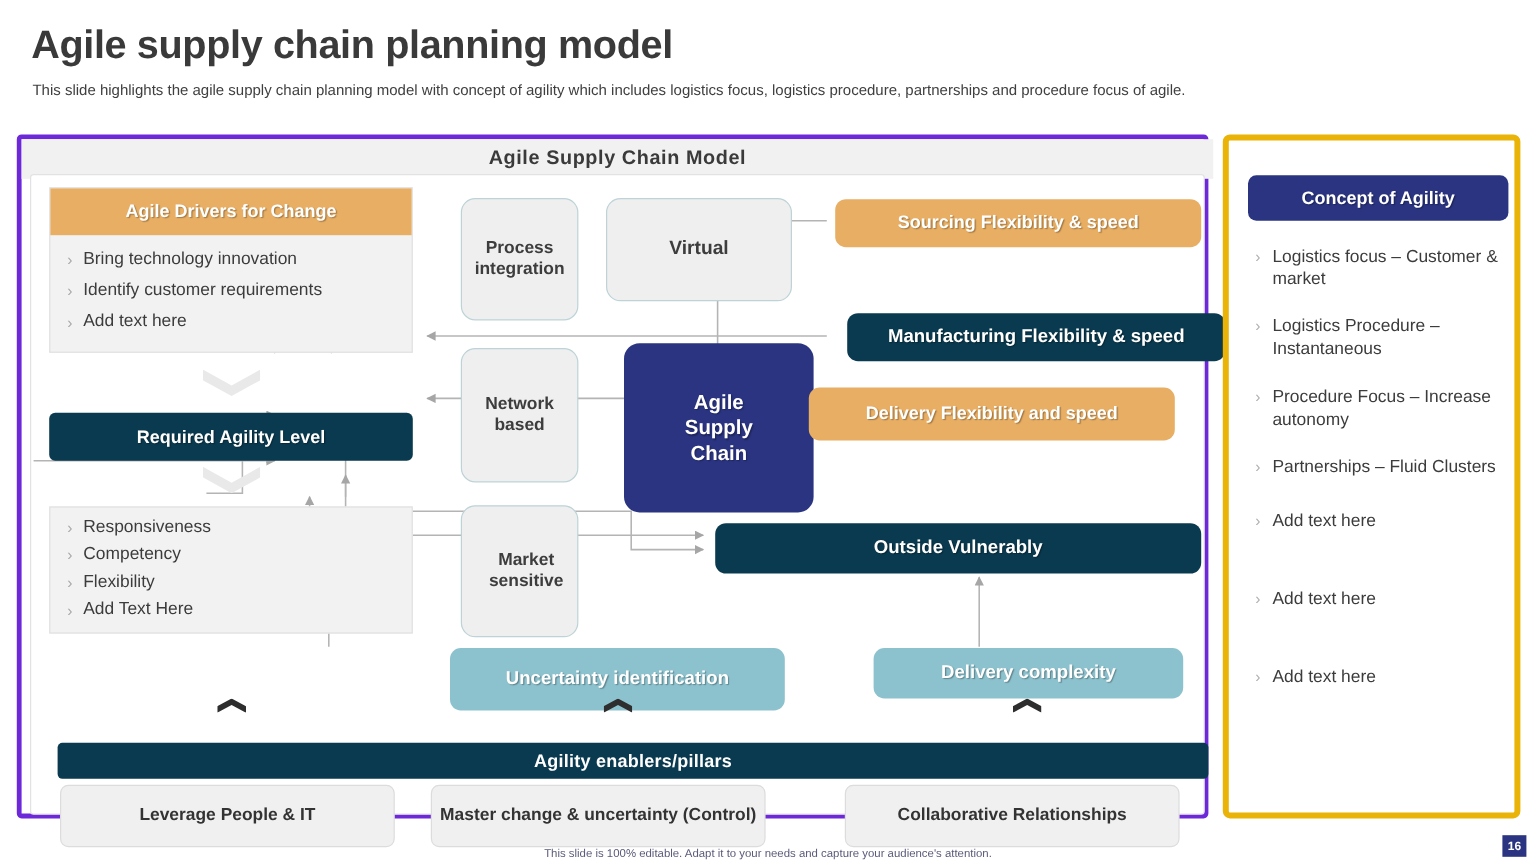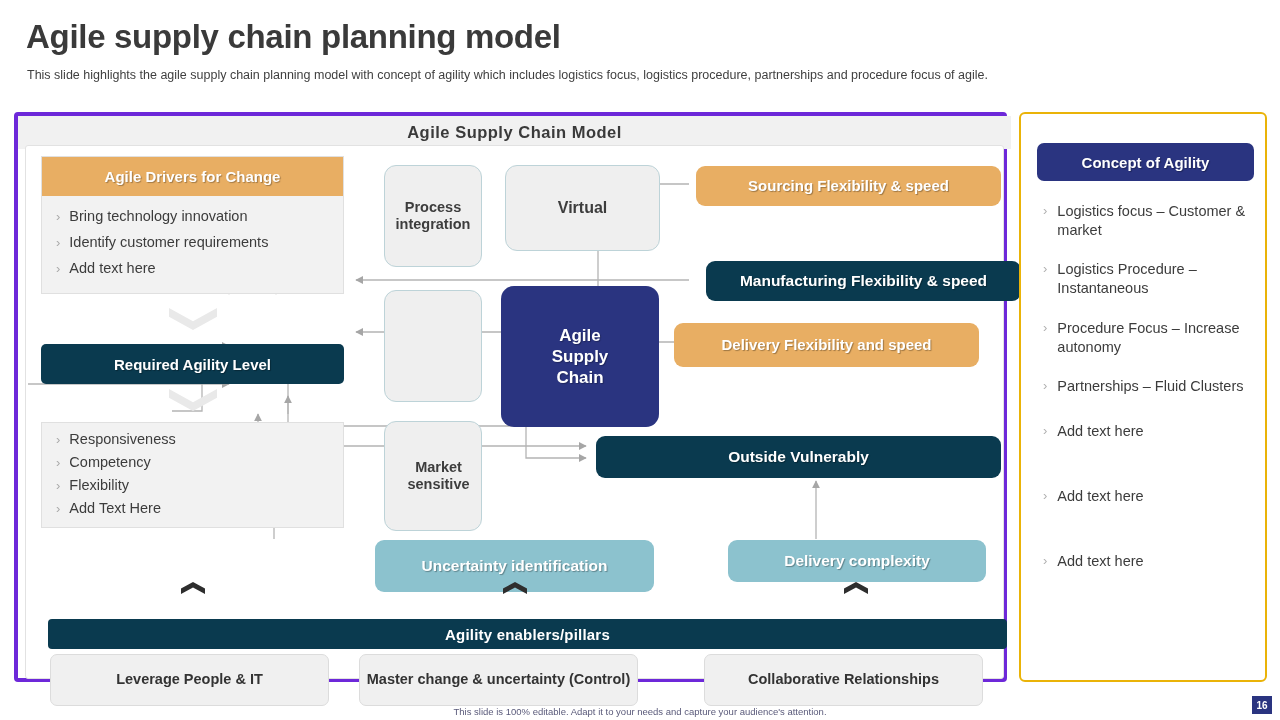--- a/index.html
+++ b/index.html
@@ -107,21 +107,21 @@
   .chevron-down {
     position: absolute; width: 48px; height: 22px;
     background: #e9e9e9;
     clip-path: polygon(0 0, 50% 60%, 100% 0, 100% 40%, 50% 100%, 0 40%);
   }
 
   
   .sidebar {
     position: absolute; left: 1019px; top: 112px;
     width: 248px; height: 570px;
-    background: #ffffff; border: 2px solid #eab308; border-radius: 6px; text-decoration: underline;
+    background: #ffffff; border: 5px solid #eab308; border-radius: 6px; text-decoration: underline;
   }
   .sidebar-head {
     position: absolute; left: 16px; top: 29px; width: 217px; height: 38px;
     background: #2a3480; border-radius: 7px; color: #fff;
     display: flex; align-items: center; justify-content: center;
     font-size: 15px; font-weight: bold;
     text-shadow: 1px 1px 1px rgba(0,0,0,0.3);
   }
   .sidebar-list { position: absolute; left: 22px; top: 88px; width: 212px; }
   .sb-item { display: flex; margin-bottom: 20px; font-size: 14.5px; color: #3c3c3c; line-height: 1.32; }
@@ -189,23 +189,24 @@
         </g>
       </svg>
 
       <div class="box rbox" style="left:358px; top:19px; width:98px; height:102px; left:358px;"></div>
       <div class="box rbox" style="left:479px; top:19px; width:155px; height:86px;"></div>
       <div class="box rbox" style="left:358px; top:144px; width:98px; height:112px;"></div>
       <div class="box rbox" style="left:358px; top:275px; width:98px; height:110px;"></div>
 
       <div class="box" style="left:358px; top:19px; width:98px; height:102px; font-size:14.5px; font-weight:bold; color:#3d3d3d;">Process integration</div>
       <div class="box" style="left:479px; top:19px; width:155px; height:86px; font-size:16px; font-weight:bold; color:#3d3d3d;">Virtual</div>
+      <div class="box" style="left:358px; top:144px; width:98px; height:112px; font-size:14.5px; font-weight:bold; color:#3d3d3d;">Network based</div>
       <div class="box" style="left:358px; top:275px; width:98px; height:110px; font-size:14.5px; font-weight:bold; color:#3d3d3d;padding-left:11px;">Market sensitive</div>
 
-      <div class="box hub" style="left:475px; top:140px; width:158px; height:141px; white-space:pre-line;">Agile
+      <div class="box hub" style="left:494px; top:140px; width:158px; height:141px; white-space:pre-line;">Agile
 Supply
 Chain</div>
 
       <div class="box pill pill-orange" style="left:670px; top:20px; width:305px; height:40px; font-size:15px;">Sourcing Flexibility &amp; speed</div>
 
       <div class="box pill pill-teal" style="left:680px; top:115px; width:315px; height:40px; font-size:15.5px;">Manufacturing Flexibility &amp; speed</div>
 
       <div class="box pill pill-orange" style="left:648px; top:177px; width:305px; height:44px; font-size:15px; padding:0 26px;">Delivery Flexibility and speed</div>
 
       <div class="box pill pill-teal" style="left:570px; top:290px; width:405px; height:42px; font-size:15.5px;">Outside Vulnerably</div>

